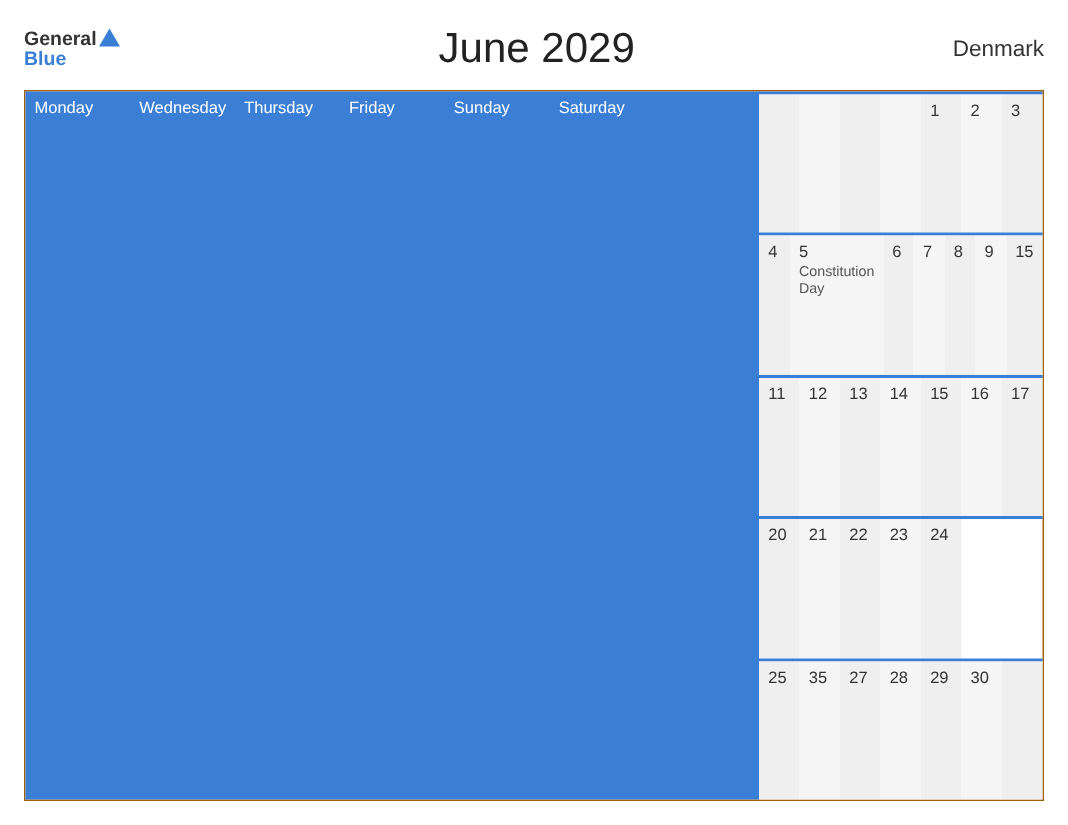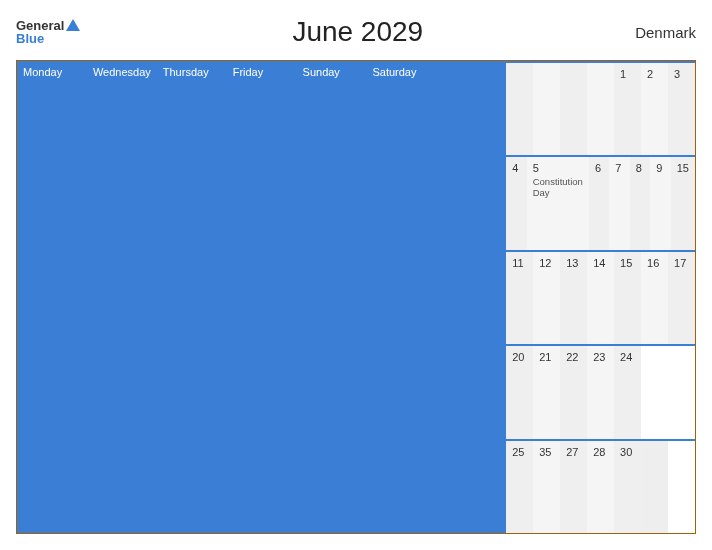--- a/index.html
+++ b/index.html
@@ -241,19 +241,22 @@
         </div>
         <div class="cal-cell col-1">
           <span class="day-num">35</span>
         </div>
         <div class="cal-cell col-2">
           <span class="day-num">27</span>
         </div>
         <div class="cal-cell col-3">
           <span class="day-num">28</span>
         </div>
+        <div class="cal-cell col-4">
+          <span class="day-num">29</span>
+        </div>
         <div class="cal-cell col-5">
           <span class="day-num">30</span>
         </div>
         <div class="cal-cell col-6"></div>
       </div>
     </div>
 </div>
 
 </body></html>

